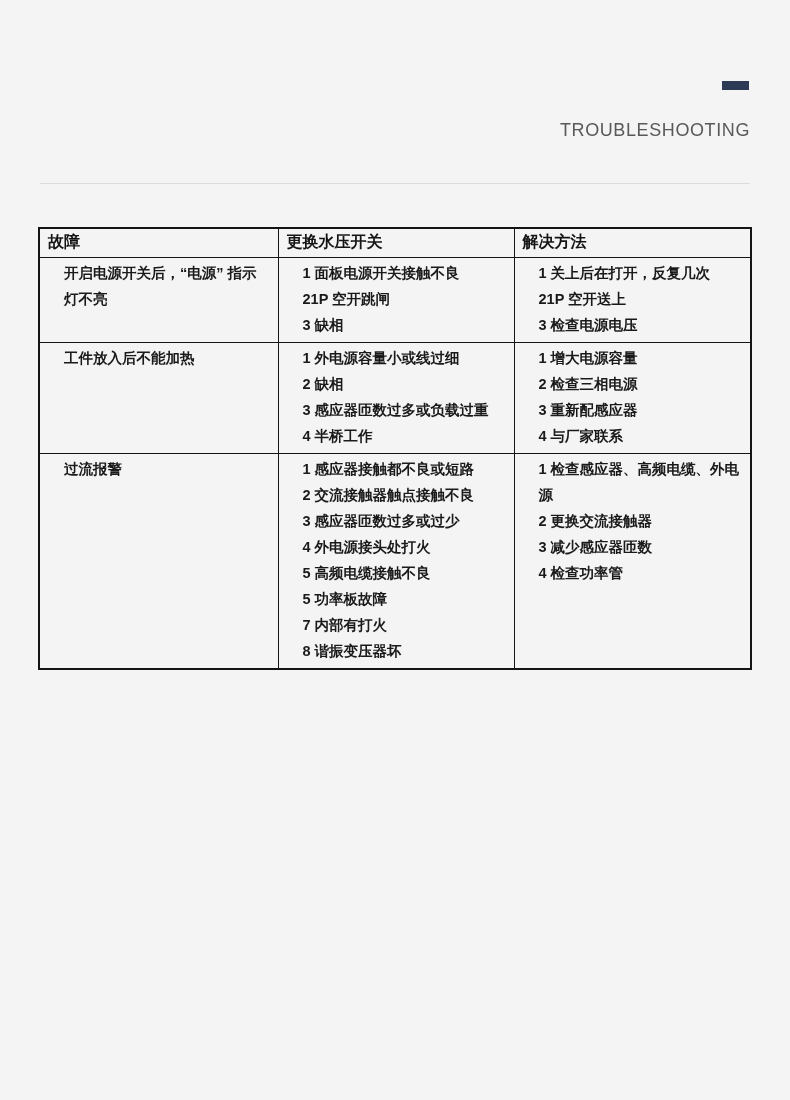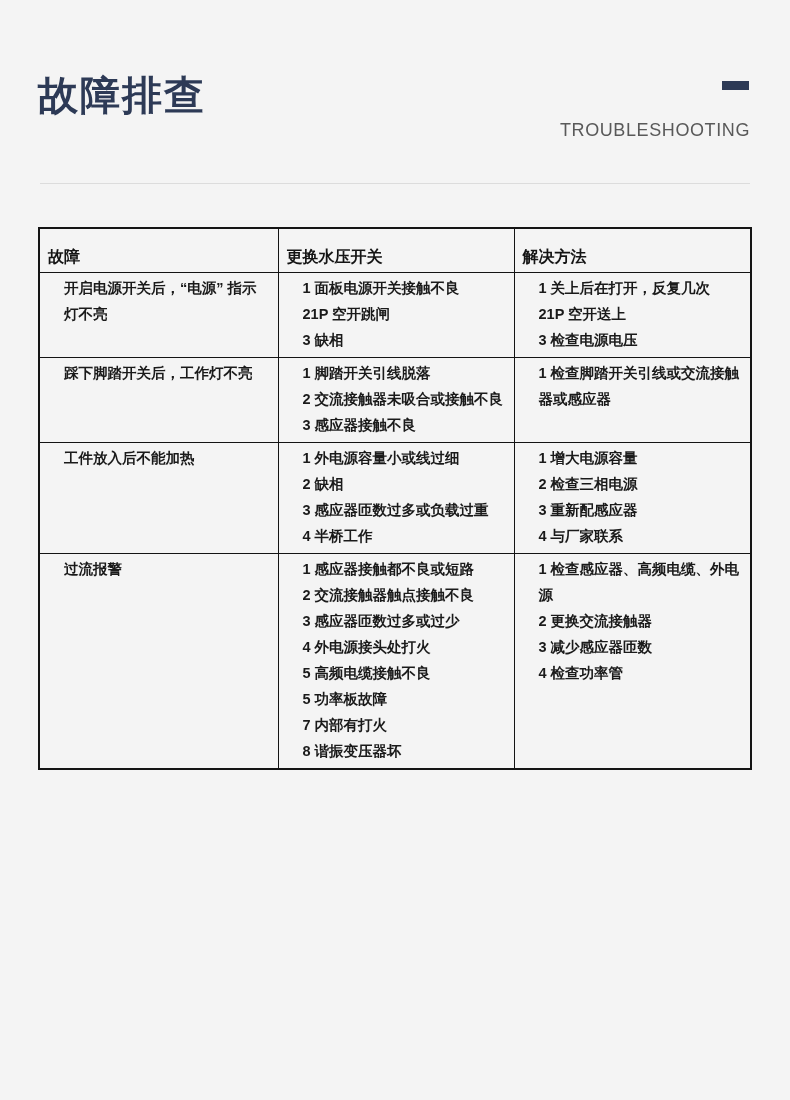--- a/index.html
+++ b/index.html
@@ -34,39 +34,38 @@
     border-collapse: collapse;
     table-layout: fixed;
   }
   table.fault-table, .fault-table th, .fault-table td {
     border: 1.5px solid #141414;
   }
   table.fault-table { border-width: 2px; }
   .fault-table th {
     text-align: left;
     font-size: 16px; font-weight: 700; color: #141414;
-    padding: 18px 8px 4px 8px;
+    padding: 3px 8px 4px 8px;
     height: 28px;
   }
   .fault-table td {
     vertical-align: top;
     font-size: 14.5px; font-weight: 700; color: #1a1a1a;
     line-height: 26px;
     padding: 2px 8px 4px 24px;
   }
   .fault-table col.c1 { width: 239px; }
   .fault-table col.c2 { width: 236px; }
   .fault-table col.c3 { width: 237px; }
   .cell-line { line-height: 26px; }
 </style>
 </head>
 <body>
 
 <div class="page-header">
-  <div class="page-title">故障排查</div>
   <div class="accent-rect"></div>
   <div class="page-subtitle">TROUBLESHOOTING</div>
   <div class="header-divider"></div>
 </div>
 
 <table class="fault-table">
   <colgroup>
     <col class="c1">
       <col class="c2">
       <col class="c3">
@@ -85,33 +84,20 @@
         </td>
         <td>
           <div class="cell-line">1 面板电源开关接触不良</div>
           <div class="cell-line">21P 空开跳闸</div>
           <div class="cell-line">3 缺相</div>
         </td>
         <td>
           <div class="cell-line">1 关上后在打开，反复几次</div>
           <div class="cell-line">21P 空开送上</div>
           <div class="cell-line">3 检查电源电压</div>
-        </td>
-      </tr>
-      <tr>
-        <td>
-          <div class="cell-line">踩下脚踏开关后，工作灯不亮</div>
-        </td>
-        <td>
-          <div class="cell-line">1 脚踏开关引线脱落</div>
-          <div class="cell-line">2 交流接触器未吸合或接触不良</div>
-          <div class="cell-line">3 感应器接触不良</div>
-        </td>
-        <td>
-          <div class="cell-line">1 检查脚踏开关引线或交流接触器或感应器</div>
         </td>
       </tr>
       <tr>
         <td>
           <div class="cell-line">工件放入后不能加热</div>
         </td>
         <td>
           <div class="cell-line">1 外电源容量小或线过细</div>
           <div class="cell-line">2 缺相</div>
           <div class="cell-line">3 感应器匝数过多或负载过重</div>

